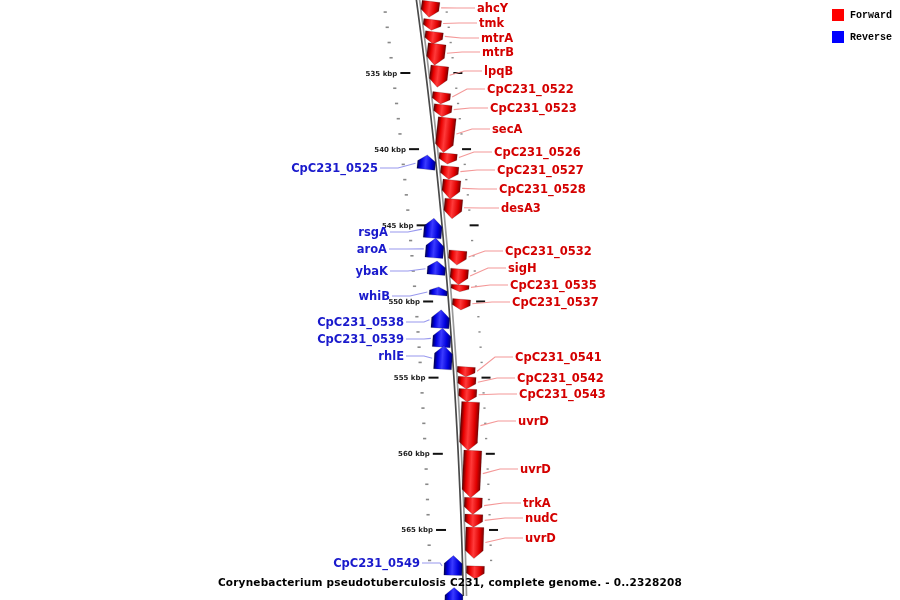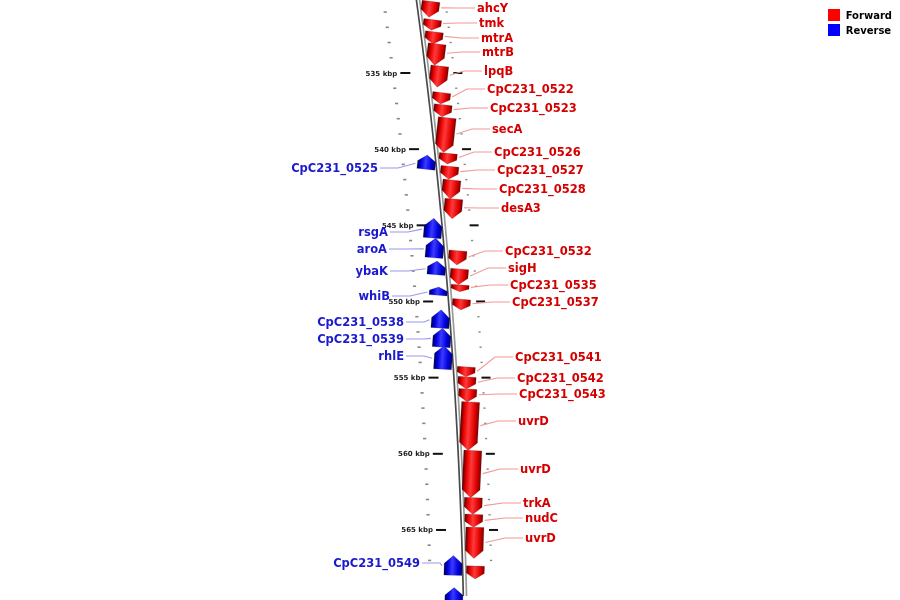--- a/index.html
+++ b/index.html
@@ -1,20 +1,20 @@
 <!DOCTYPE html>
 <html><head>
 <meta charset="utf-8">
 <style>
   html,body{margin:0;padding:0;background:#fff;}
   .canvas{position:relative;width:900px;height:600px;background:#fff;overflow:hidden;
           font-family:"DejaVu Sans",sans-serif;}
   svg{position:absolute;left:0;top:0;}
   svg text{font-family:"DejaVu Sans",sans-serif;font-weight:bold;}
-  .legend{position:absolute;top:9px;right:8px;display:flex;flex-direction:column;gap:3px;}
+  .legend{position:absolute;top:9px;right:8px;display:flex;flex-direction:column;gap:10px;font-family:Liberation Mono, monospace;}
   .legend-item{display:flex;align-items:center;gap:6px;}
   .swatch{width:12px;height:12px;display:inline-block;}
   .legend-label{font-size:10px;font-weight:bold;color:#000;}
   .caption{position:absolute;left:0;right:0;top:576px;text-align:center;
            font-size:10.5px;font-weight:bold;color:#000;letter-spacing:0.2px;}
 </style>
 </head>
 <body>
 
 <div class="canvas">
@@ -236,14 +236,15 @@
     <div class="legend-item">
       <span class="swatch" style="background: rgb(255, 0, 0);"></span>
       <span class="legend-label">Forward</span>
     </div>
     <div class="legend-item">
       <span class="swatch" style="background: rgb(0, 0, 255);"></span>
       <span class="legend-label">Reverse</span>
     </div>
   </div>
 
+  <div class="caption">Corynebacterium pseudotuberculosis C231, complete genome. - 0..2328208</div>
 
 </div>
 
 </body></html>

